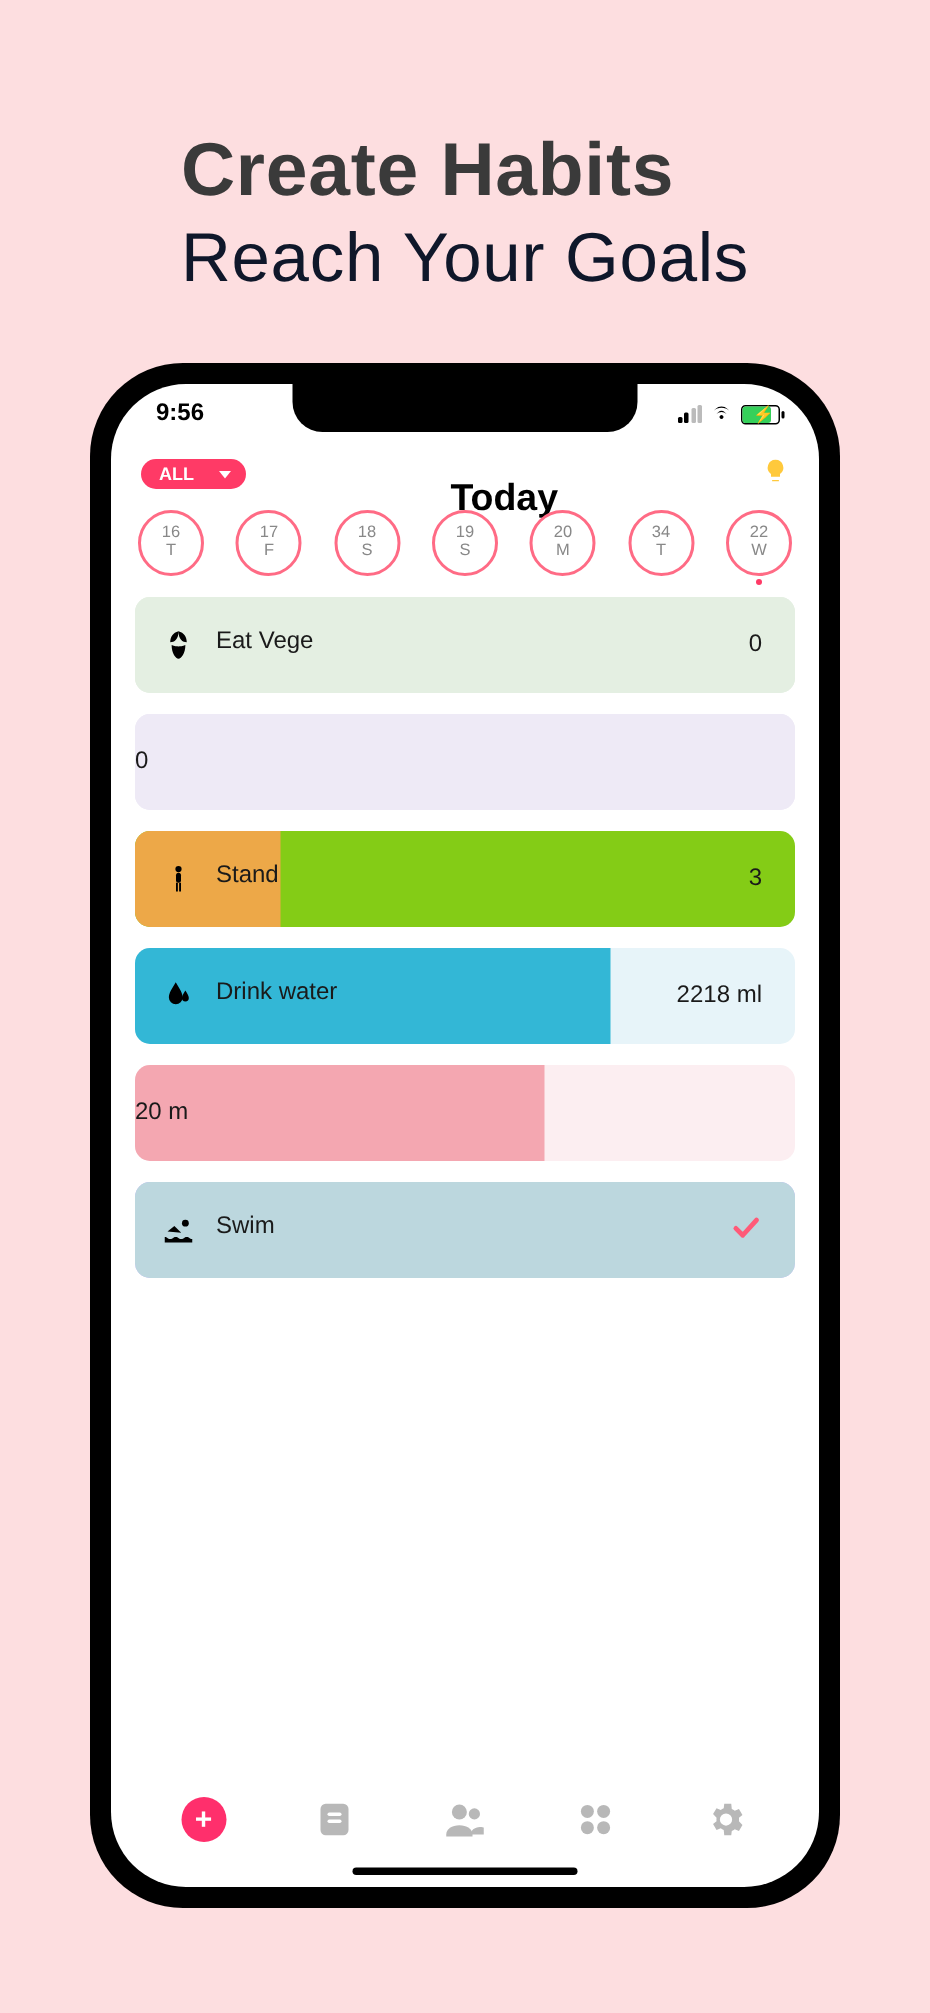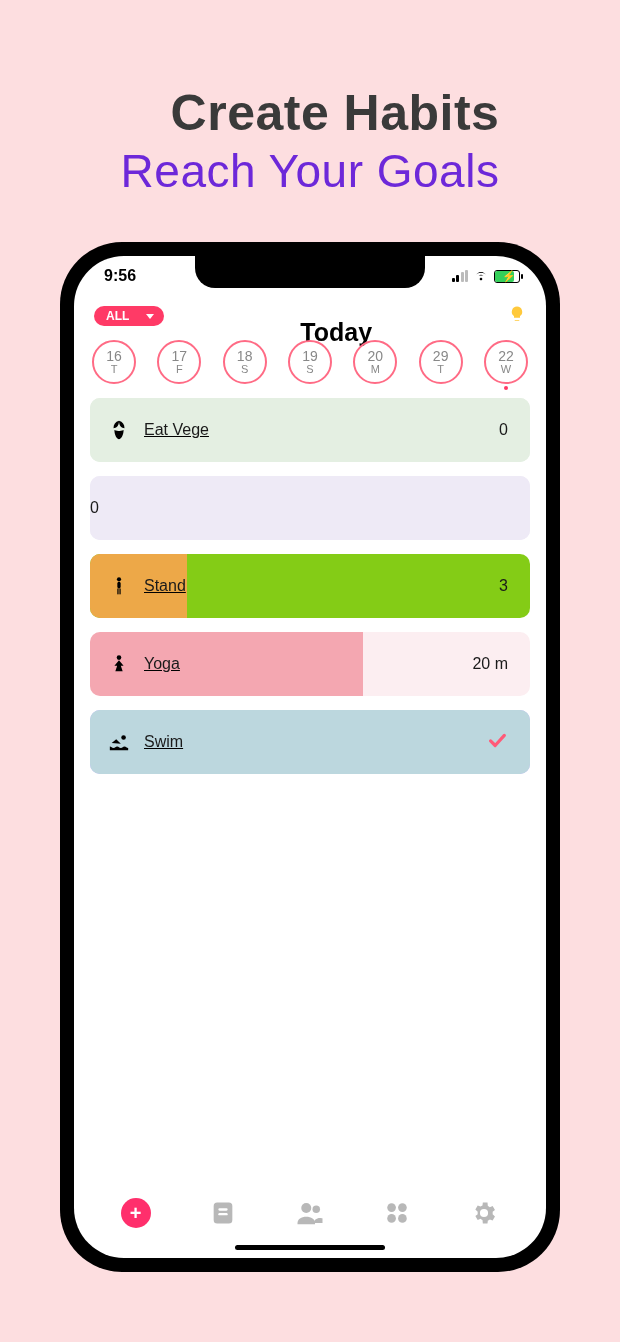--- a/index.html
+++ b/index.html
@@ -4,23 +4,23 @@
 <style>
   * { box-sizing: border-box; margin: 0; padding: 0; }
   html, body { width: 620px; height: 1342px; }
   body {
     background: #fddee0;
     font-family: -apple-system, "Helvetica Neue", Arial, sans-serif;
     display: flex;
     flex-direction: column;
     align-items: center;
   }
-  .hero { text-align: right; padding-top: 84px; }
+  .hero { text-align: left; padding-top: 84px; }
   .hero-title { font-size: 50px; font-weight: 600; color: #3a3a3a; letter-spacing: 0.5px; }
-  .hero-sub   { font-size: 46px; font-weight: 400; color: #6d28d9; letter-spacing: 0.5px; margin-top: 2px; }
+  .hero-sub   { font-size: 46px; font-weight: 400; color: #0f172a; letter-spacing: 0.5px; margin-top: 2px; }
 
   
   .phone {
     margin-top: 44px;
     width: 500px;
     height: 1030px;
     background: #000;
     border-radius: 62px;
     padding: 14px;
     position: relative;
@@ -95,31 +95,31 @@
   .day-strip{
     display:flex; justify-content:space-between;
     padding: 4px 18px 6px;
   }
   .day{
     width:44px;height:44px;border:2px solid #ff6b85;border-radius:50%;
     display:flex;flex-direction:column;align-items:center;justify-content:center;
     font-size:11px;color:#888; line-height:1.05;
     position:relative;
   }
-  .day .num{font-size:14px;}
+  .day .num{font-size:11px;}
   .day.today::after{content:"";position:absolute;bottom:-8px;left:50%;transform:translateX(-50%);width:4px;height:4px;border-radius:50%;background:#ff3a66;}
 
   
   .habits{ flex:1; padding: 8px 16px 0; display:flex; flex-direction:column; gap:14px; }
   .habit{
     height:64px; border-radius:10px; position:relative; overflow:hidden;
     display:flex; align-items:center;
   }
   .habit .bg-fill{position:absolute;left:0;top:0;bottom:0;}
-  .habit .content{position:relative; display:flex;align-items:center; gap:14px; padding-left:18px; flex:1;text-decoration:underline;}
+  .habit .content{position:relative; display:flex;align-items:flex-start; gap:14px; padding-left:18px; flex:1;}
   .habit .icon{width:22px;height:22px;display:flex;align-items:center;justify-content:center;color:#000;}
   .habit .label{font-size:16px;color:#1a1a1a;}
   .habit .value{position:relative; font-size:16px;color:#1a1a1a; padding-right:22px; white-space:nowrap;}
   .habit .check{position:relative; padding-right:22px;color:#ff5a78;}
 
   
   .tabbar{
     height:72px;
     display:flex; justify-content:space-around; align-items:center;
     padding: 0 18px 18px;
@@ -191,21 +191,21 @@
         </div>
         <div class="day">
           <span class="num">19</span>
           <span>S</span>
         </div>
         <div class="day">
           <span class="num">20</span>
           <span>M</span>
         </div>
         <div class="day">
-          <span class="num">29</span>
+          <span class="num">34</span>
           <span>T</span>
         </div>
         <div class="day today">
           <span class="num">22</span>
           <span>W</span>
         </div>
       </div>
 
     <div class="habits" id="habits">
         <div class="habit" style="background: rgb(228, 239, 226);">
@@ -232,31 +232,35 @@
                 <circle cx="12" cy="4" r="2.5"></circle>
                 <rect x="10" y="7" width="4" height="8" rx="2"></rect>
                 <rect x="10" y="15" width="1.5" height="7"></rect>
                 <rect x="12.5" y="15" width="1.5" height="7"></rect>
               </svg>
             </span>
             <span class="label">Stand</span>
           </div>
           <span class="value">3</span>
         </div>
-        <div class="habit" style="background: rgb(252, 238, 241);">
-          <div class="bg-fill" style="background: rgb(244, 167, 177); width: 62%;"></div>
+        <div class="habit" style="background: rgb(231, 244, 249);">
+          <div class="bg-fill" style="background: rgb(51, 183, 214); width: 72%;"></div>
           <div class="content">
             <span class="icon">
               <svg viewBox="0 0 24 24" width="22" height="22" fill="currentColor">
-                <circle cx="12" cy="5" r="2.5"></circle>
-                <path d="M12 8l-5 6h3l-2 6h8l-2-6h3z"></path>
+                <path d="M10 2C7 7 5 10 5 13a5 5 0 0010 0c0-3-2-6-5-11z"></path>
+                <path d="M17 8c-1.5 2.5-2.5 4-2.5 5.5a2.5 2.5 0 005 0C19.5 12 18.5 10.5 17 8z"></path>
               </svg>
             </span>
-            <span class="label">Yoga</span>
+            <span class="label">Drink water</span>
           </div>
+          <span class="value">2218 ml</span>
+        </div>
+        <div class="habit" style="background: rgb(252, 238, 241);">
+          <div class="bg-fill" style="background: rgb(244, 167, 177); width: 62%;"></div>
           <span class="value">20 m</span>
         </div>
         <div class="habit" style="background: #c4b5fd;">
           <div class="bg-fill" style="background: rgb(188, 215, 222); width: 100%;"></div>
           <div class="content">
             <span class="icon">
               <svg viewBox="0 0 24 24" width="24" height="22" fill="currentColor">
                 <circle cx="17" cy="7" r="2.5"></circle>
                 <path d="M4 13l5-4 5 5"></path>
                 <path d="M2 17c2 0 2 1.5 4 1.5S8 17 10 17s2 1.5 4 1.5S16 17 18 17s2 1.5 4 1.5V21H2z"></path>

